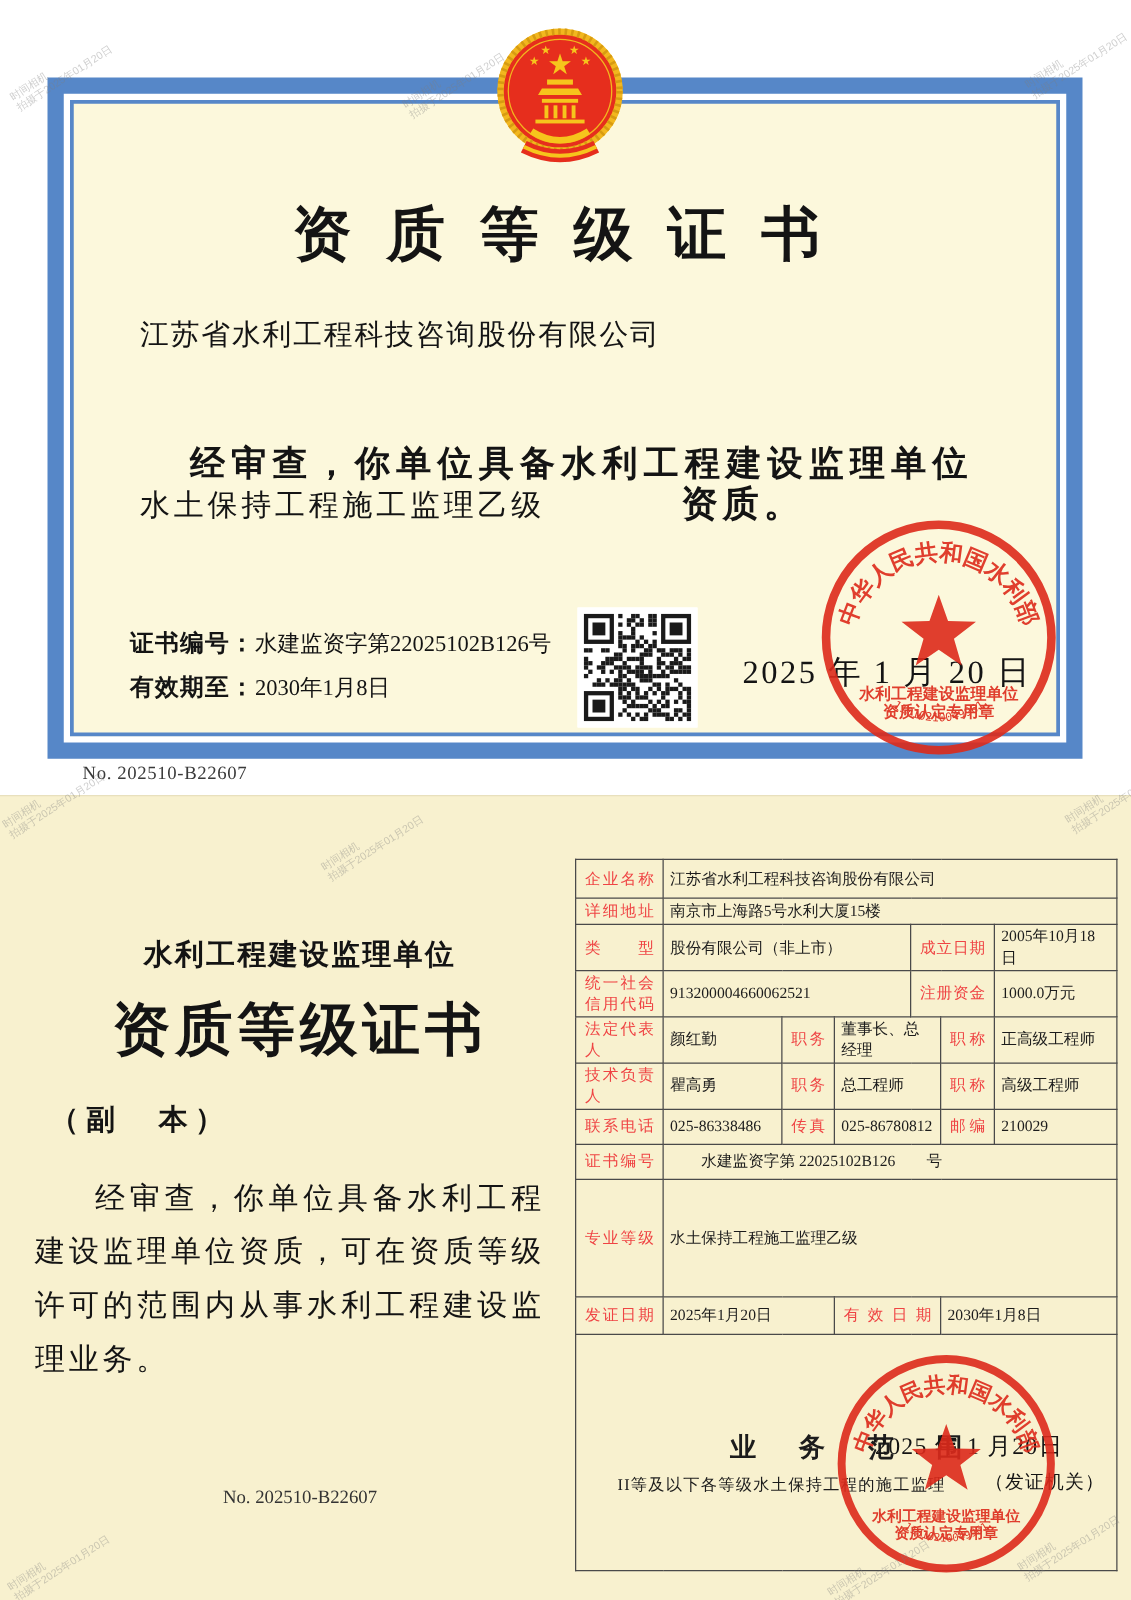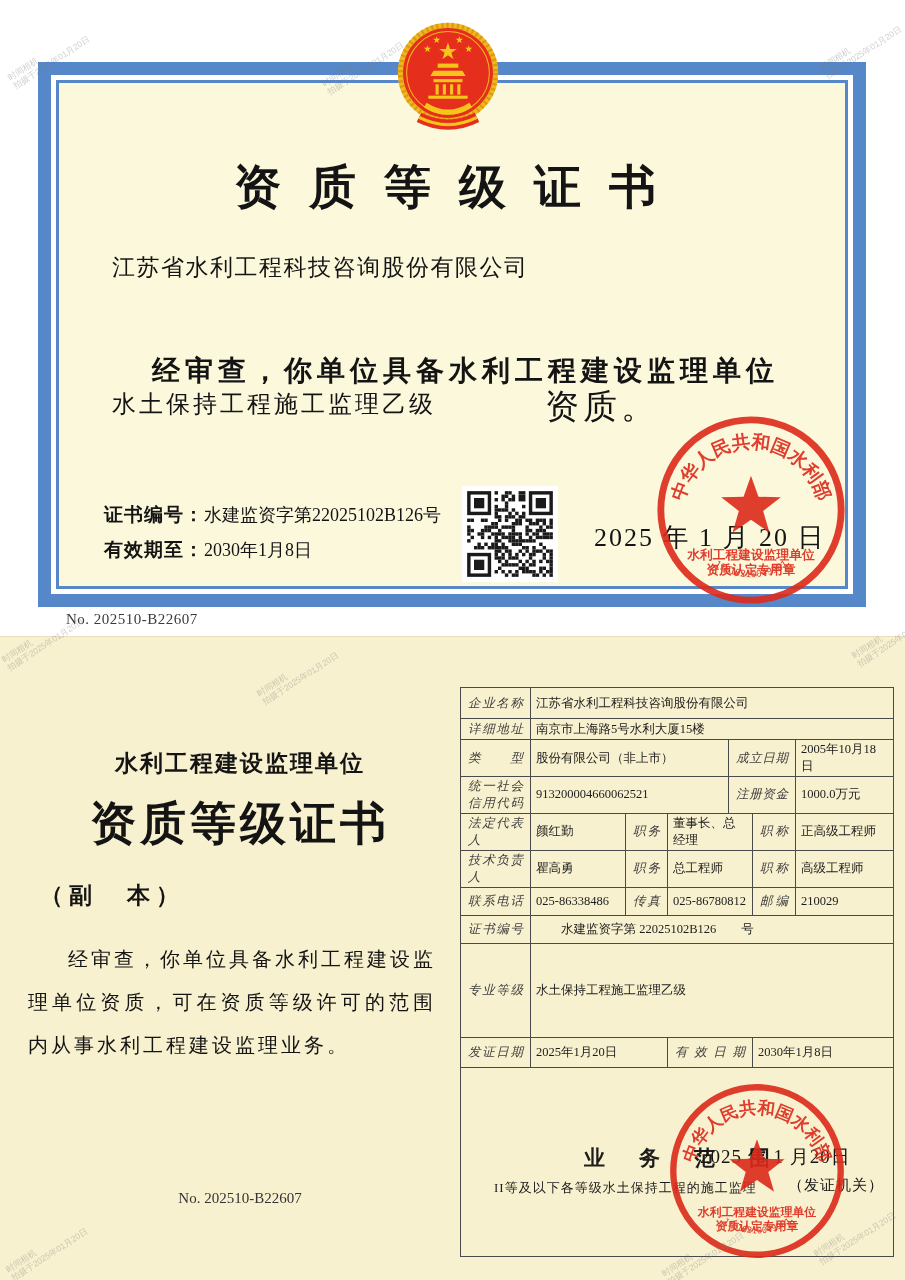--- a/index.html
+++ b/index.html
@@ -8,44 +8,44 @@
   
   .frame{position:absolute;left:38px;top:62px;width:828px;height:545px;box-sizing:border-box;
          border:13px solid #5687c8;background:#ffffff;}
   .frame-inner{position:absolute;inset:5px;border:3px solid #5687c8;background:#fcf8dc;}
   .emblem{position:absolute;left:396px;top:16px;width:104px;height:120px;z-index:5;}
   .front-title{position:absolute;left:38px;top:156px;width:828px;text-align:center;
         font-size:47px;font-weight:bold;letter-spacing:28px;padding-left:14px;box-sizing:border-box;}
   .company-line{position:absolute;left:112px;top:252px;font-size:23px;letter-spacing:1.5px;}
   .statement-line{position:absolute;left:152px;top:310px;font-size:28px;font-weight:bold;letter-spacing:5px;margin-top:42px;}
   .qual-line{position:absolute;left:112px;top:388px;font-size:24px;letter-spacing:3px;}
-  .qual-suffix{position:absolute;left:545px;top:384px;font-size:34px;font-weight:normal;letter-spacing:4px;}
+  .qual-suffix{position:absolute;left:545px;top:384px;font-size:29px;font-weight:bold;letter-spacing:4px;}
   .certinfo{position:absolute;left:104px;font-size:18px;}
   .certinfo b{font-size:19px;letter-spacing:1px;}
   .ci1{top:502px;} .ci2{top:537px;}
   .qr{position:absolute;left:462px;top:486px;width:96px;height:96px;background:#fff;z-index:1;}
   .front-date{position:absolute;left:594px;top:520px;font-size:26px;letter-spacing:2px;z-index:1;}
   .seal{position:absolute;z-index:4;opacity:.9;}
   .seal-front{left:653px;top:412px;width:196px;height:196px;}
   .seal-back{left:666px;top:1080px;width:182px;height:182px;}
   .front-serial{position:absolute;left:66px;top:611px;font-size:15px;color:#3a3a3a;letter-spacing:.5px;}
   
   .back-bg{position:absolute;left:0;top:636px;width:905px;height:644px;background:#f8f1cf;border-top:1px solid #e8e0bd;}
   .back-header{position:absolute;left:40px;top:748px;width:400px;text-align:center;font-size:23px;font-weight:bold;letter-spacing:2px;}
   .back-title{position:absolute;left:40px;top:793px;width:400px;text-align:center;font-size:46px;font-weight:bold;letter-spacing:4px;}
   .back-subtitle{position:absolute;left:40px;top:880px;width:400px;text-align:left;font-size:23px;font-weight:bold;letter-spacing:6px;}
-  .back-par{position:absolute;left:28px;top:938px;width:408px;font-size:20px;line-height:43px;
+  .back-par{position:absolute;left:28px;top:938px;width:408px;font-size:24px;line-height:43px;
             letter-spacing:3px;text-indent:2em;text-align:justify;}
   .issuer{position:absolute;left:40px;top:1156px;width:400px;text-align:center;font-size:21px;font-weight:bold;letter-spacing:1px;}
   .back-serial{position:absolute;left:40px;top:1190px;width:400px;text-align:center;font-size:15px;color:#333;}
   
   table.info{position:absolute;left:460px;top:687px;width:433px;border-collapse:collapse;table-layout:fixed;
              font-size:12.5px;color:#1c1c1c;}
   table.info td{border:1px solid #4a4a4a;padding:1px 5px;vertical-align:middle;overflow:hidden;}
-  table.info td.lbl{text-align:justify;text-align-last:justify;padding:1px 7px;line-height:1.35;color:#404040;font-style:italic;}
+  table.info td.lbl{text-align:justify;text-align-last:justify;padding:1px 7px;line-height:1.35;color:#ef4444;}
   tr.r1{height:31px}tr.r2{height:21px}tr.r3{height:30px}tr.r4{height:33px}tr.r5{height:30px}
   tr.r6{height:32px}tr.r7{height:28px}tr.r8{height:28px}tr.r9{height:94px}tr.r10{height:30px}
   td.bigcell{height:186px;vertical-align:top;padding:4px 0 0 0;}
   .scope-header{text-align:center;font-size:21px;font-weight:bold;letter-spacing:34px;padding-left:34px;margin-top:18px;}
   .scope-text{margin:7px 0 0 28px;font-size:13px;letter-spacing:1px;}
   .back-note{position:absolute;left:788px;top:1176px;font-size:15px;z-index:2;letter-spacing:1px;}
   .back-date{position:absolute;left:700px;top:1144px;font-size:19px;letter-spacing:1px;z-index:2;}
   
   .wm{position:absolute;transform:rotate(-33deg);transform-origin:0 0;color:rgba(125,125,125,.38);
       font-family:"Liberation Sans","DejaVu Sans",sans-serif;font-size:8.5px;line-height:10px;white-space:nowrap;z-index:8;pointer-events:none;}

